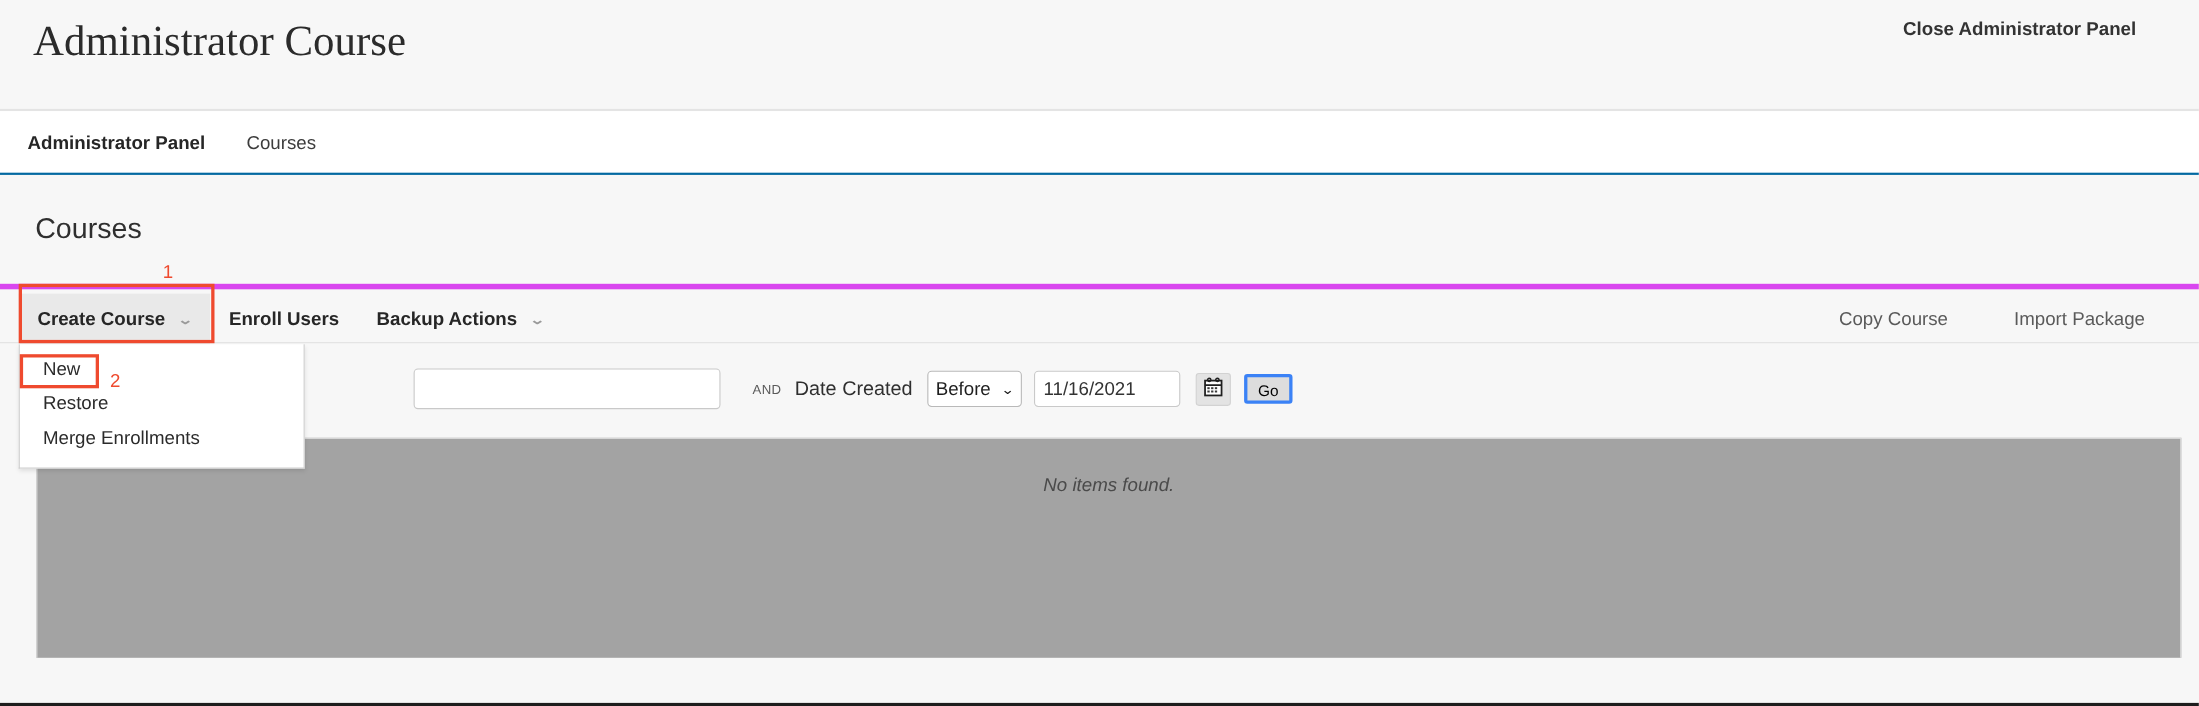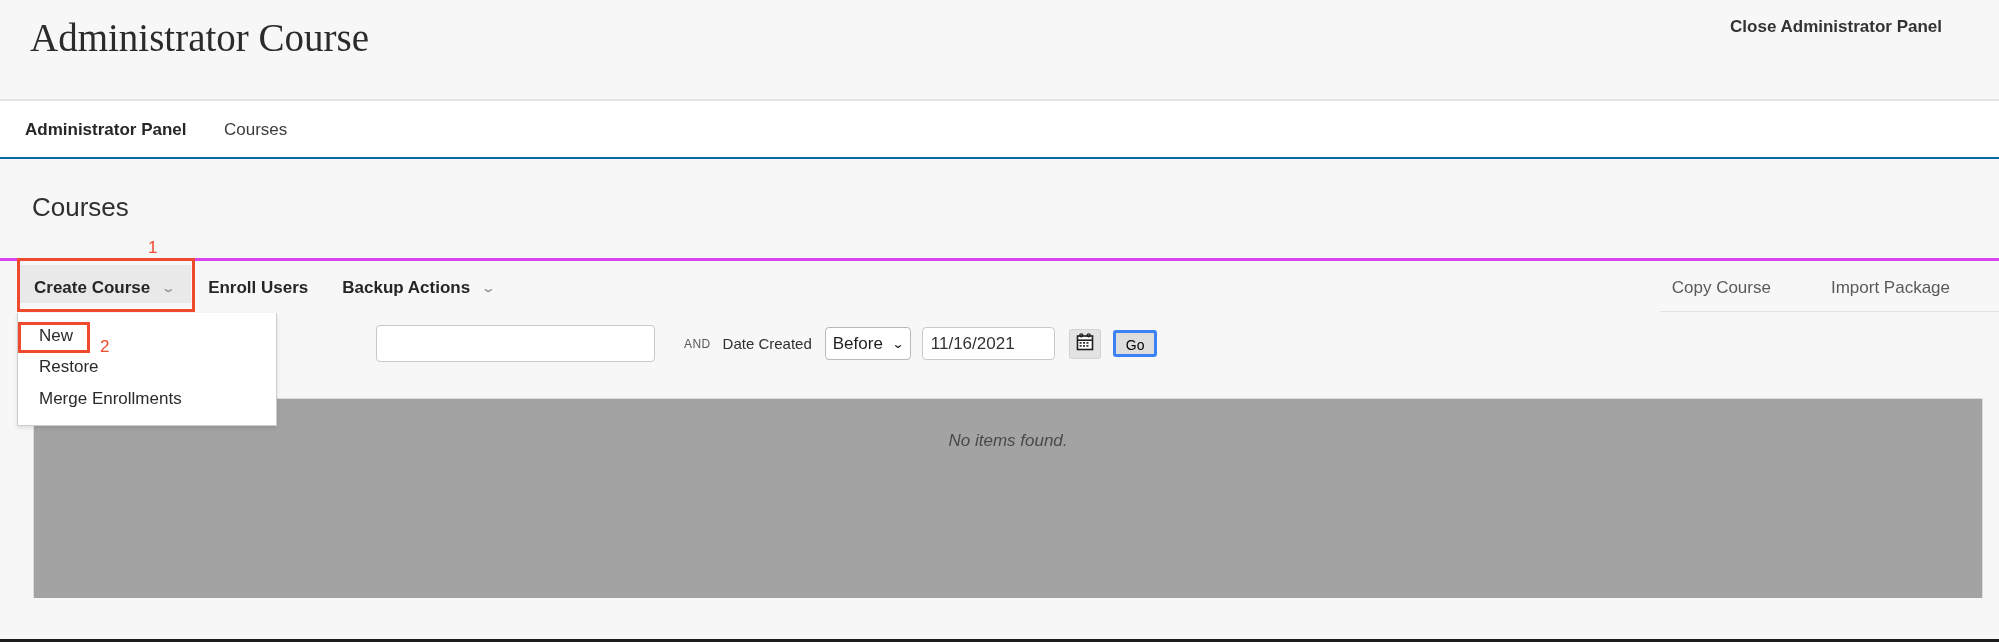--- a/index.html
+++ b/index.html
@@ -75,21 +75,21 @@
     white-space: nowrap;
   }
 
   
   .action-bar {
     position: absolute;
     left: 0; top: 258px;
     width: 1999px; height: 54px;
     background: #f7f7f7;
     border-bottom: 1px solid #e2e2e2;
-    border-top: 3px solid #d946ef;
+    border-top: 5px solid #d946ef;
   }
   .btn-group-left {
     position: absolute;
     left: 17px; top: 0px;
     height: 54px;
     display: flex;
     align-items: center;
   }
   .menu-btn {
     position: relative;
@@ -155,21 +155,21 @@
     color: #2b2b2b;
     white-space: nowrap;
     cursor: pointer;
     line-height: 20px;
   }
   .dd-item.first { padding-top: 5px; padding-bottom: 5px; }
 
   
   .filter-row {
     position: absolute;
-    left: 0; top: 303px;
+    left: 0; top: 313px;
     width: 1660px; height: 108px;
     background: #f7f7f7;
   }
   .filter-inner {
     position: absolute;
     left: 376px; top: 22px;
     display: flex;
     align-items: center;
   }
   .search-input {
@@ -184,21 +184,21 @@
     font-family: "Liberation Sans", sans-serif;
   }
   .and-label {
     margin-left: 29px;
     font-size: 12px;
     color: #5a5a5a;
     letter-spacing: 0.4px;
   }
   .field-label {
     margin-left: 12px;
-    font-size: 15px;
+    font-size: 18px;
     color: #2f2f2f;
     white-space: nowrap;
   }
   .sel-wrap {
     margin-left: 13px;
     position: relative;
   }
   .sel {
     height: 33px;
     border: 1px solid #b9b9b9;

